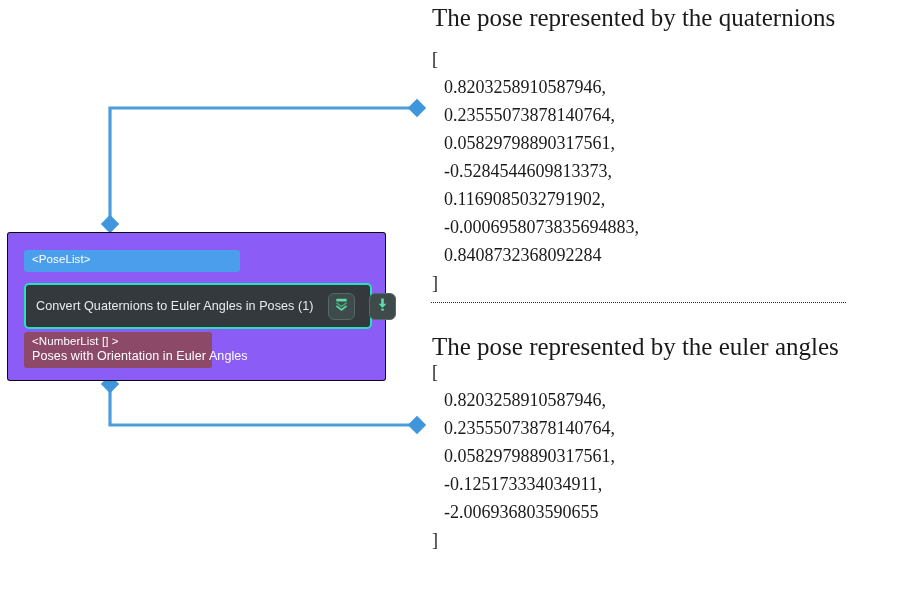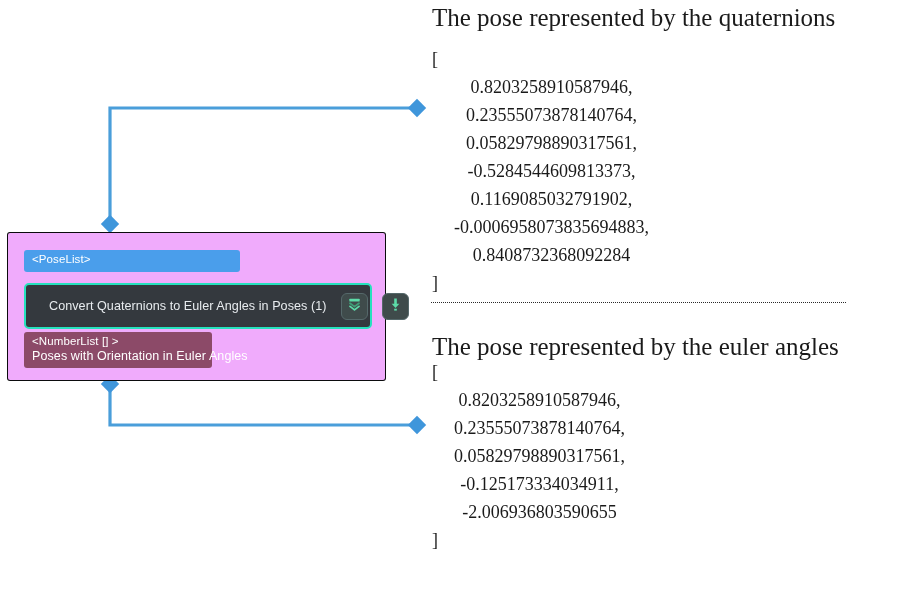--- a/index.html
+++ b/index.html
@@ -33,21 +33,21 @@
     pointer-events: none;
   }
 
   
   #node-panel {
     position: absolute;
     left: 8px;
     top: 233px;
     width: 377px;
     height: 147px;
-    background: #f0abfc;
+    background: #8b5cf6;
     border-radius: 2px;
     box-shadow: 0 0 0 1px #0b0b0d;
   }
 
   .port-pill {
     position: absolute;
     left: 16px;
     border-radius: 3px;
     padding: 3px 8px 5px 8px;
     box-sizing: border-box;
@@ -83,21 +83,21 @@
     left: 16px;
     top: 50px;
     width: 348px;
     height: 46px;
     box-sizing: border-box;
     background: #34393e;
     border: 2px solid #25e2bd;
     border-radius: 5px;
     display: flex;
     align-items: center;
-    padding: 0 8px 0 23px;
+    padding: 0 8px 0 10px;
     gap: 8px;
   }
   #node-title {
     flex: 1 1 auto;
     color: #e8ecef;
     font-size: 12.6px;
     white-space: nowrap;
     letter-spacing: .05px;
   }
   .node-btn {
@@ -131,23 +131,22 @@
   .value-block {
     font-size: 18px;
     line-height: 28px;
   }
   .value-block .bracket {
     display: block;
     margin-left: 0px;
   }
   .value-block .num {
     display: block;
-    margin-left: 22px;
-    white-space: nowrap;
-    text-align: center;
+    margin-left: 12px;
+    white-space: nowrap;
   }
   #quat-title   { position: absolute; left: 1px;  top: 5px;  }
   #quat-values  { position: absolute; left: 1px;  top: 45px; }
   #divider      { position: absolute; left: 0px;  top: 302px; width: 415px;
                   border-top: 1.6px dotted #2a2a2a; height: 0; }
   #euler-title  { position: absolute; left: 1px;  top: 334px; }
   #euler-values { position: absolute; left: 1px;  top: 358px; }
 </style>
 </head>
 <body>

